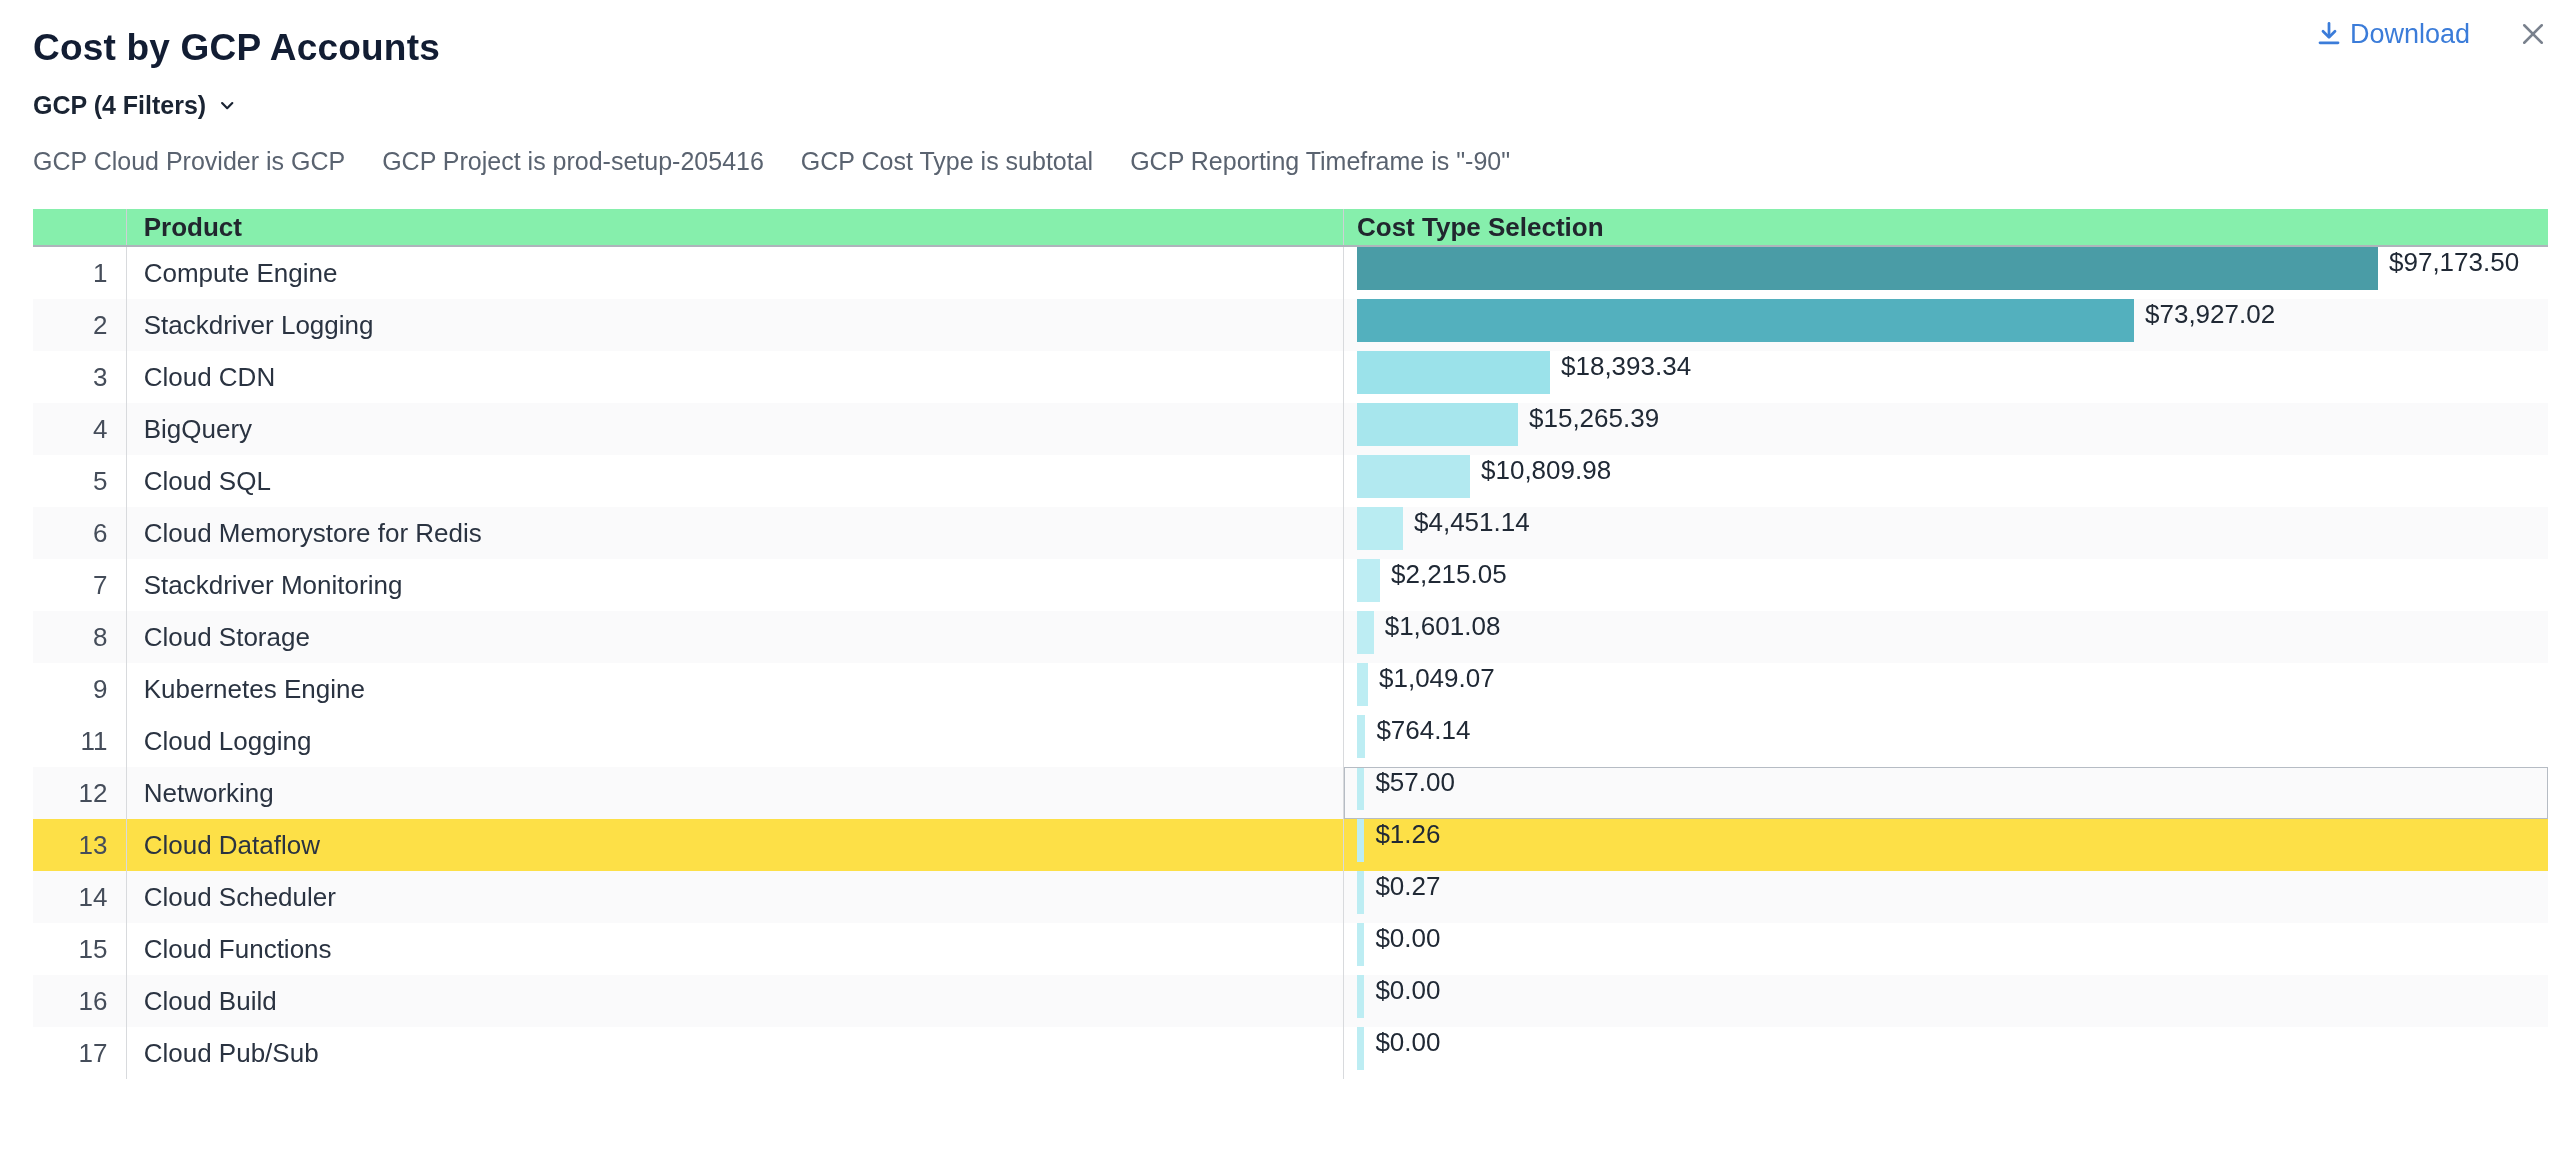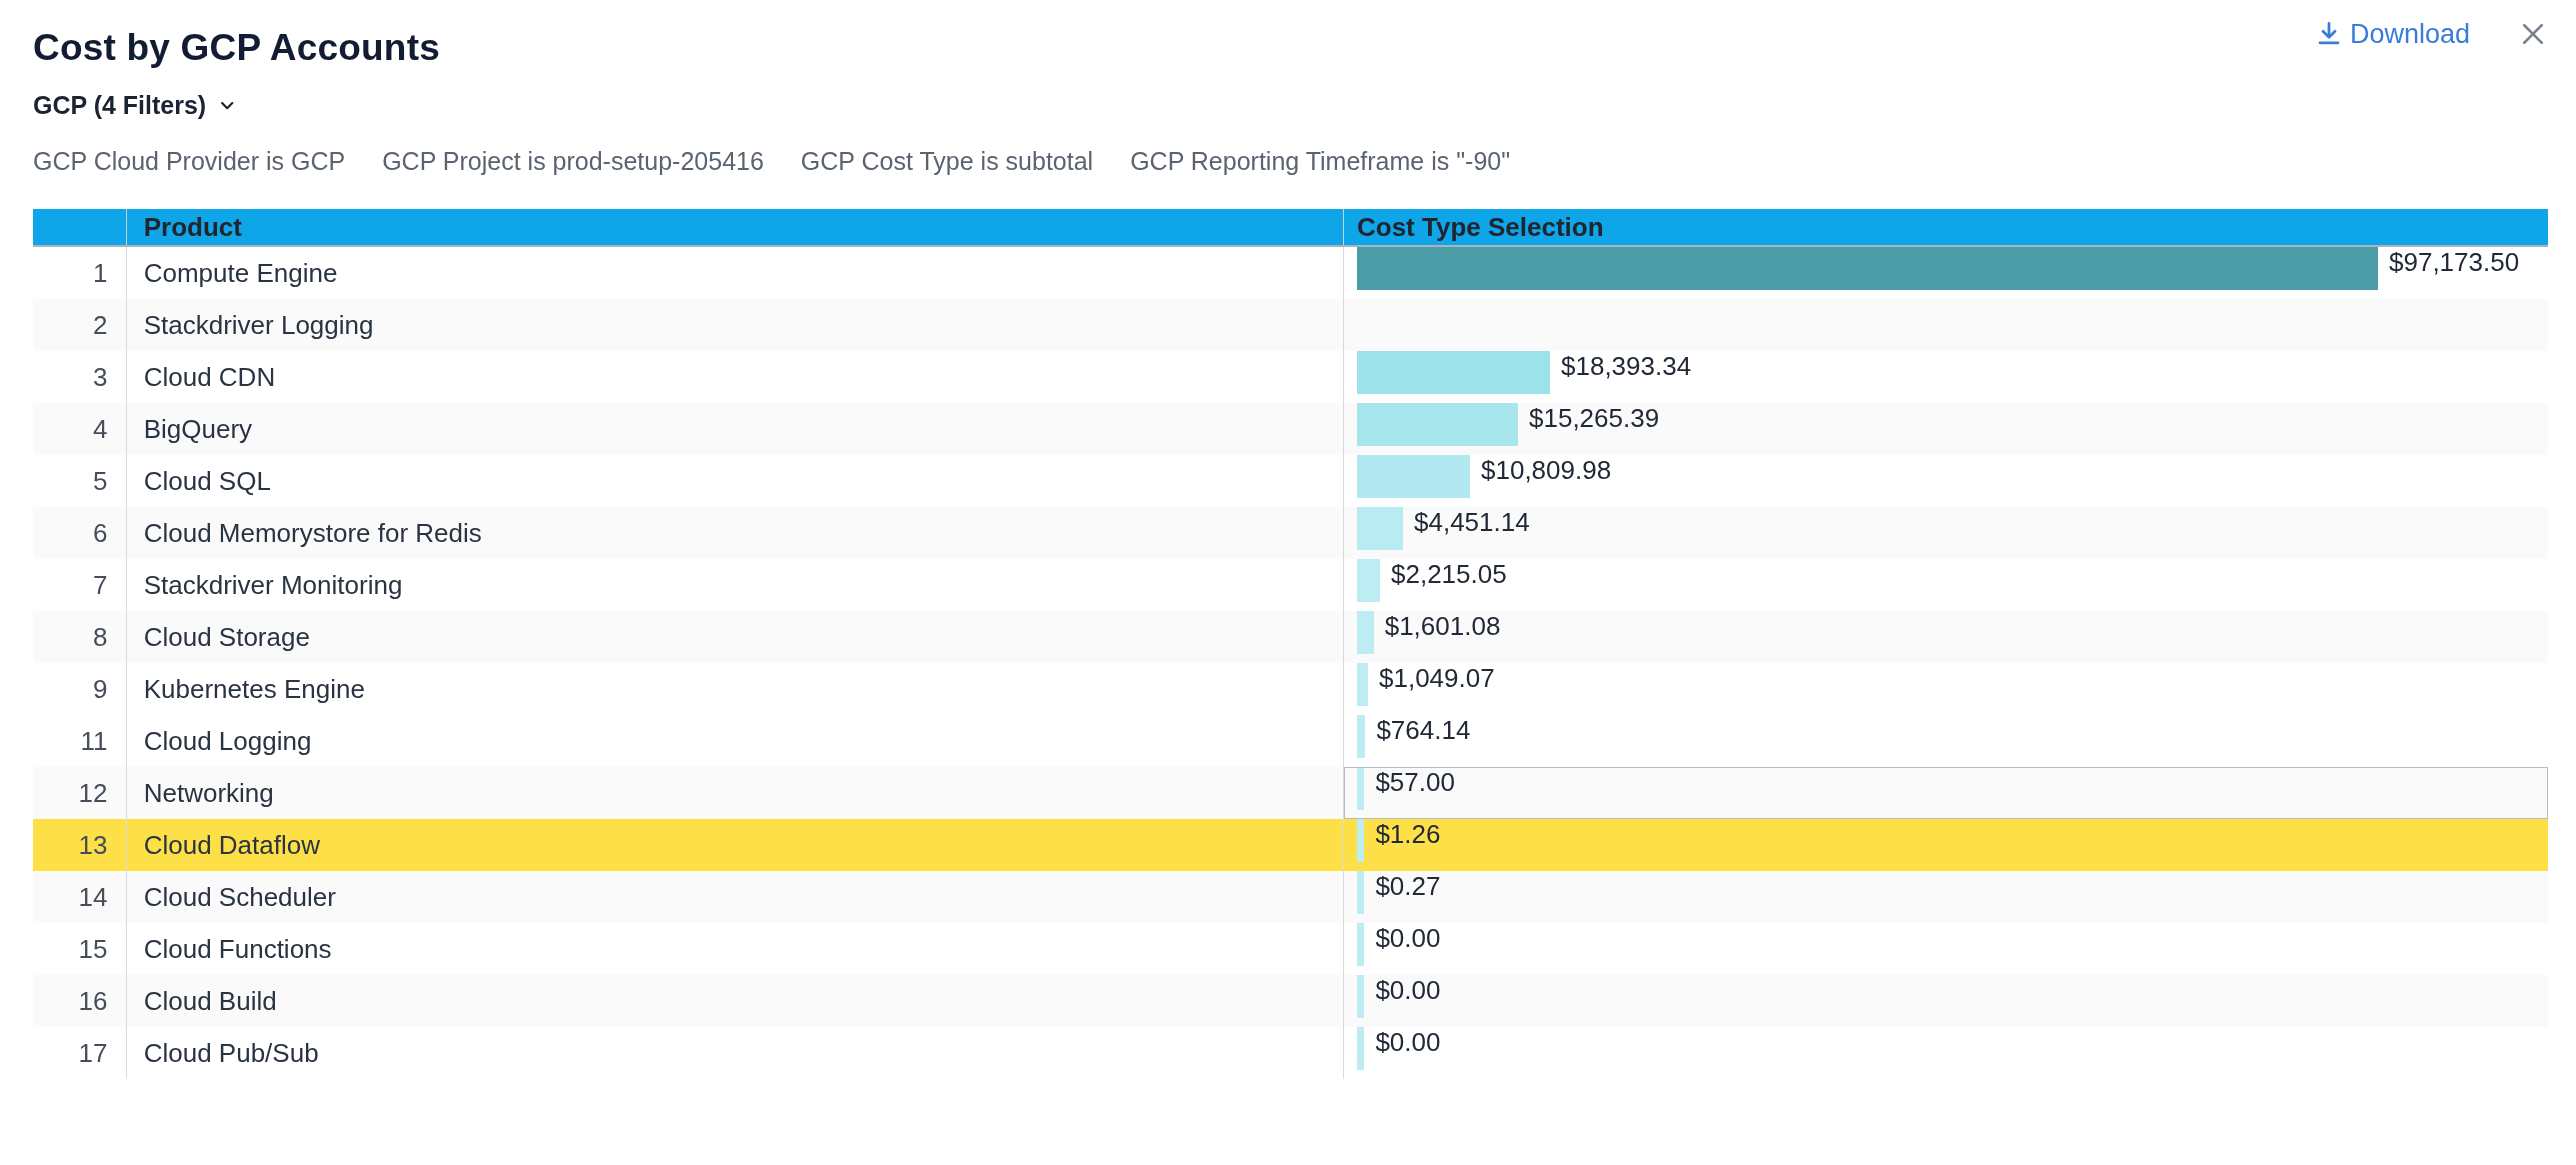--- a/index.html
+++ b/index.html
@@ -30,21 +30,21 @@
     font-size:25px; font-weight:700; color:#1a2433; cursor:pointer;
   }
   .filter-list {
     position:absolute; left:33px; top:147px;
     display:flex; gap:37px;
     font-size:25px; font-weight:500; color:#5a6370;
   }
   .cost-table { position:absolute; left:33px; top:209px; width:2515px; }
   .thead {
     display:flex; height:38px; align-items:center;
-    background:#0ea5e9; border-bottom:2.8px solid #aeb4bb;
+    background:#86efac; border-bottom:2.8px solid #aeb4bb;
     font-weight:700; font-size:26px; color:#21262e;
   }
   .th-num { width:94px; height:100%; border-right:1.9px solid #cdd1d5; }
   .th-product { width:1217px; height:100%; display:flex; align-items:center; padding-left:16.7px; border-right:1.9px solid #cdd1d5; }
   .th-cost { flex:1; height:100%; display:flex; align-items:center; padding-left:13px; }
   .tr { display:flex; height:52px; font-size:26px; background:#ffffff; }
   .tr.even { background:#fafafb; }
   .tr.hovered { background:#fde047; }
   .td-num {
     width:94px; height:100%; display:flex; align-items:center; justify-content:flex-end;
@@ -114,20 +114,24 @@
         <div class="td-num">1</div>
         <div class="td-product">Compute Engine</div>
         <div class="td-cost">
           <div class="bar" style="width: 1021px; background: rgb(74, 156, 166);"></div>
           <span class="val">$97,173.50</span>
         </div>
       </div>
       <div class="tr even">
         <div class="td-num">2</div>
         <div class="td-product">Stackdriver Logging</div>
+        <div class="td-cost">
+          <div class="bar" style="width: 777px; background: rgb(83, 176, 190);"></div>
+          <span class="val">$73,927.02</span>
+        </div>
       </div>
       <div class="tr">
         <div class="td-num">3</div>
         <div class="td-product">Cloud CDN</div>
         <div class="td-cost">
           <div class="bar" style="width: 193px; background: rgb(155, 226, 234);"></div>
           <span class="val">$18,393.34</span>
         </div>
       </div>
       <div class="tr even">

